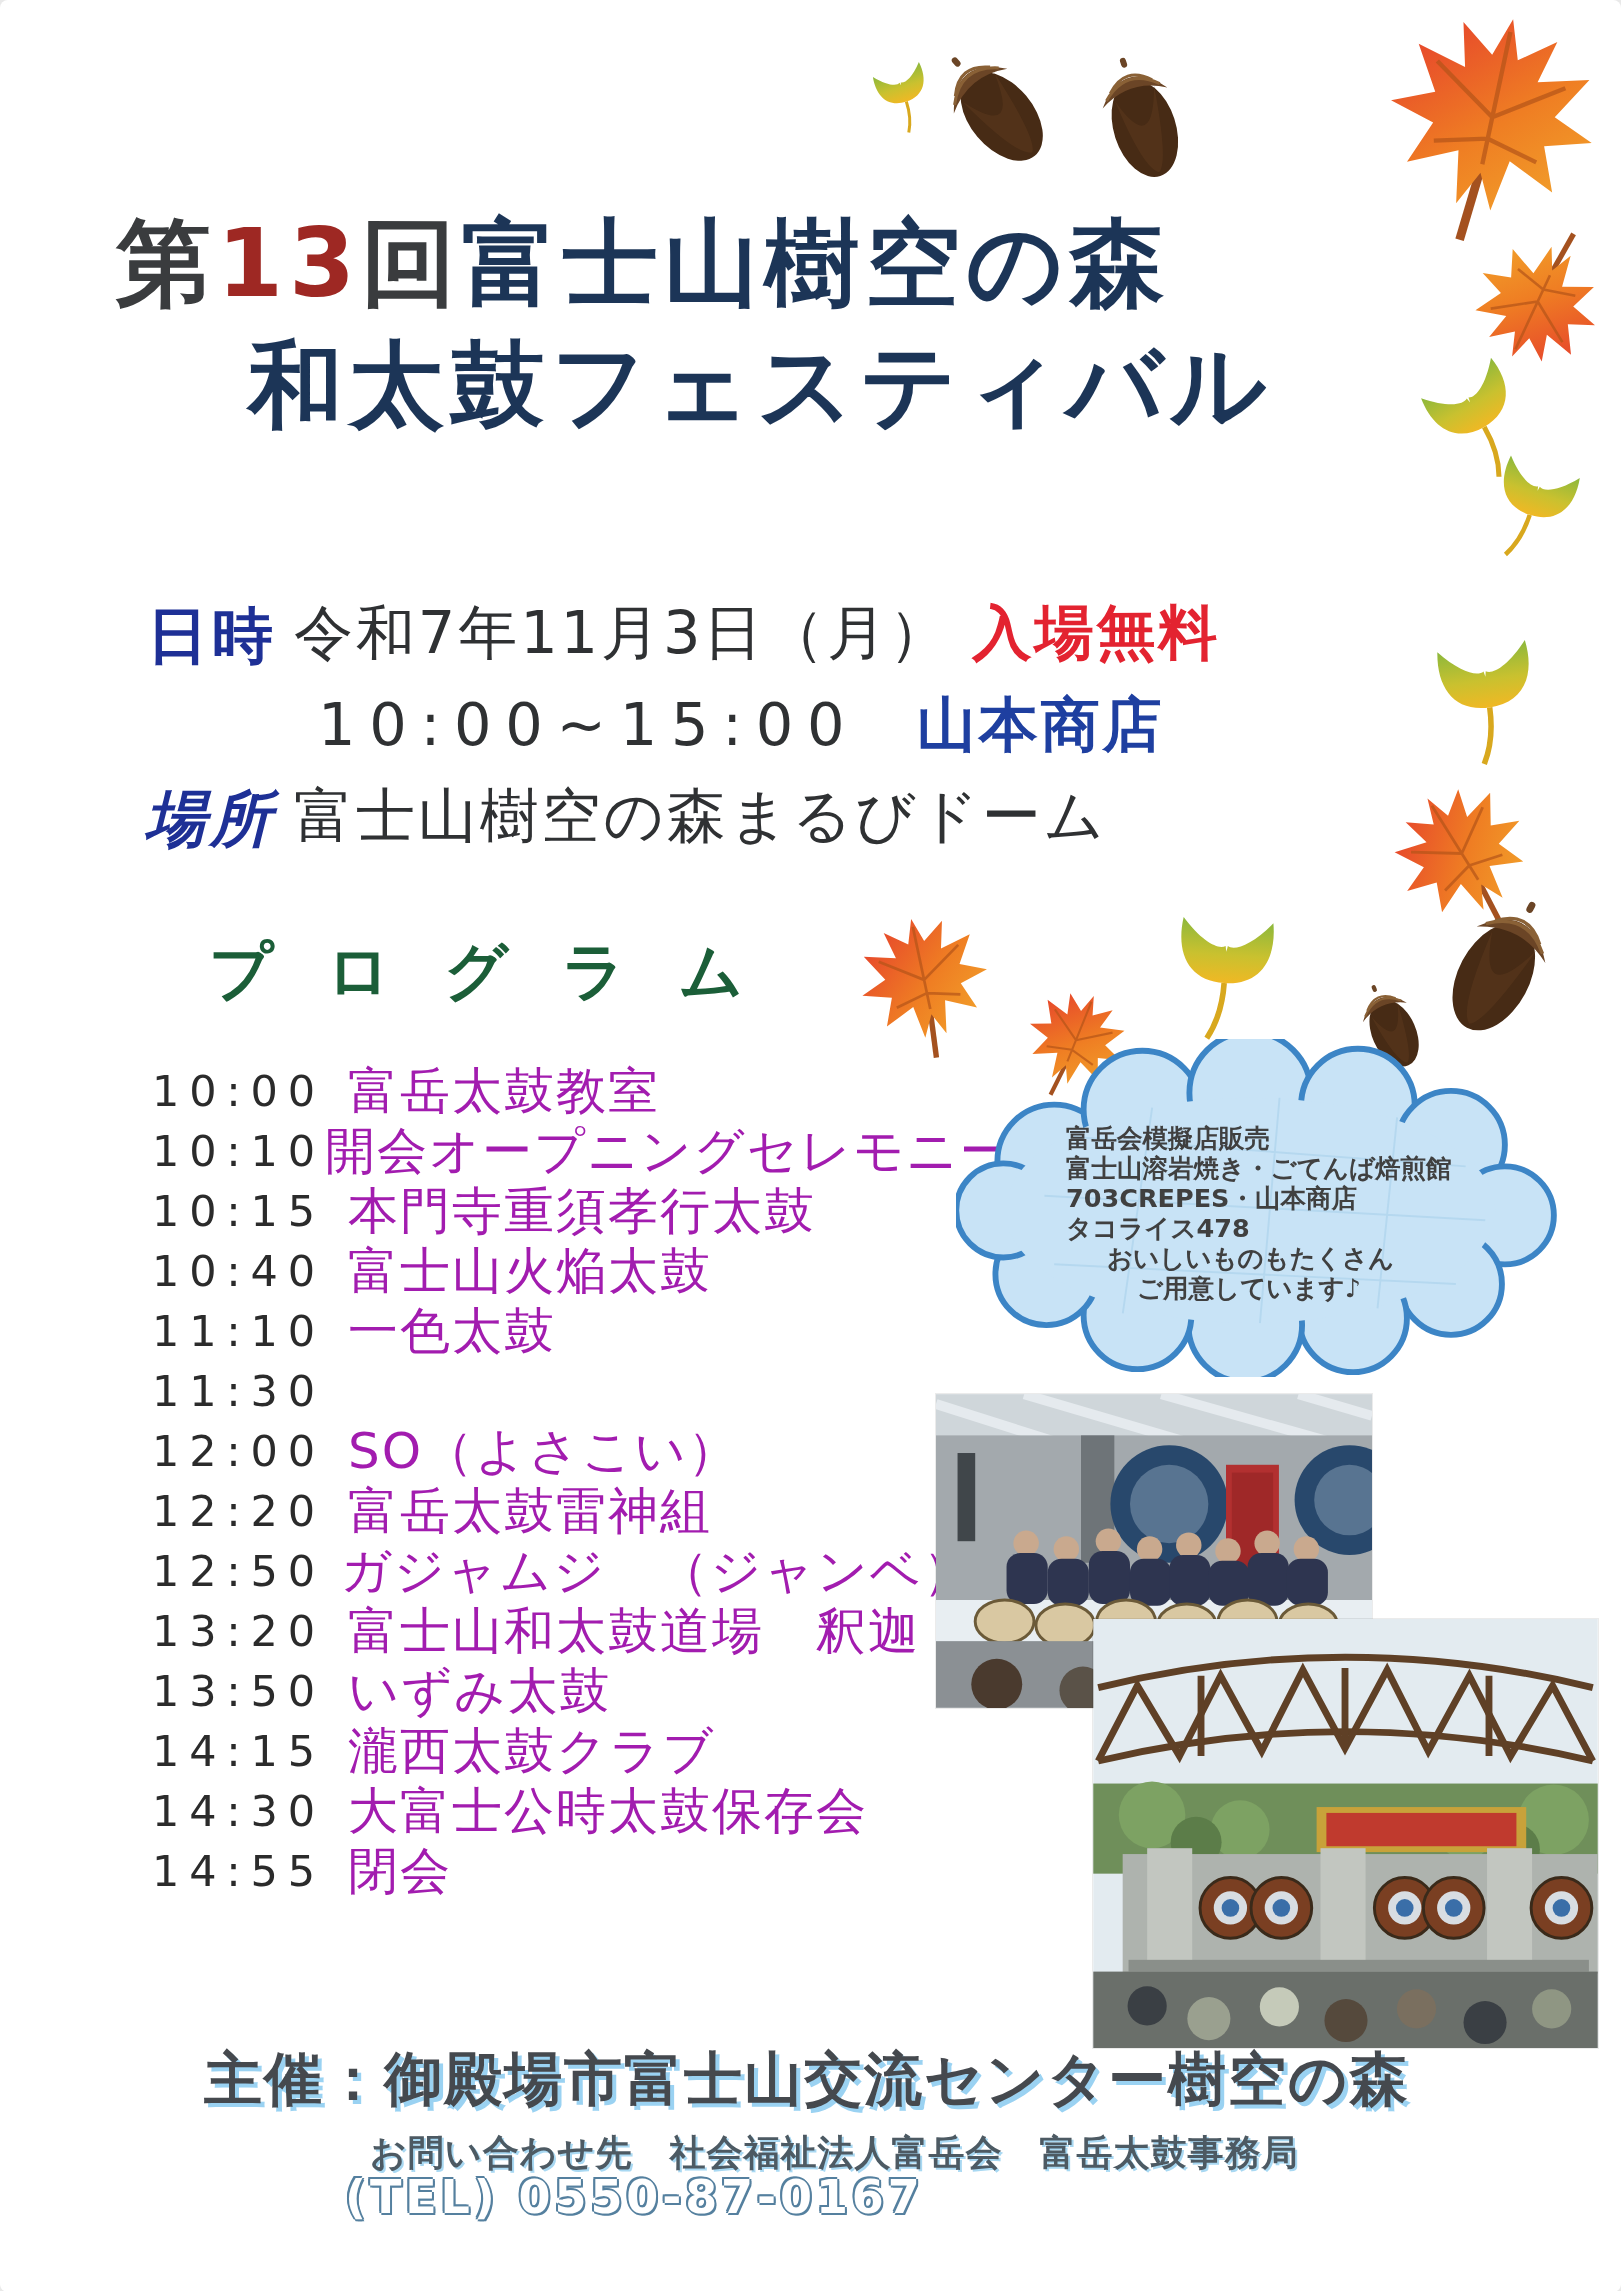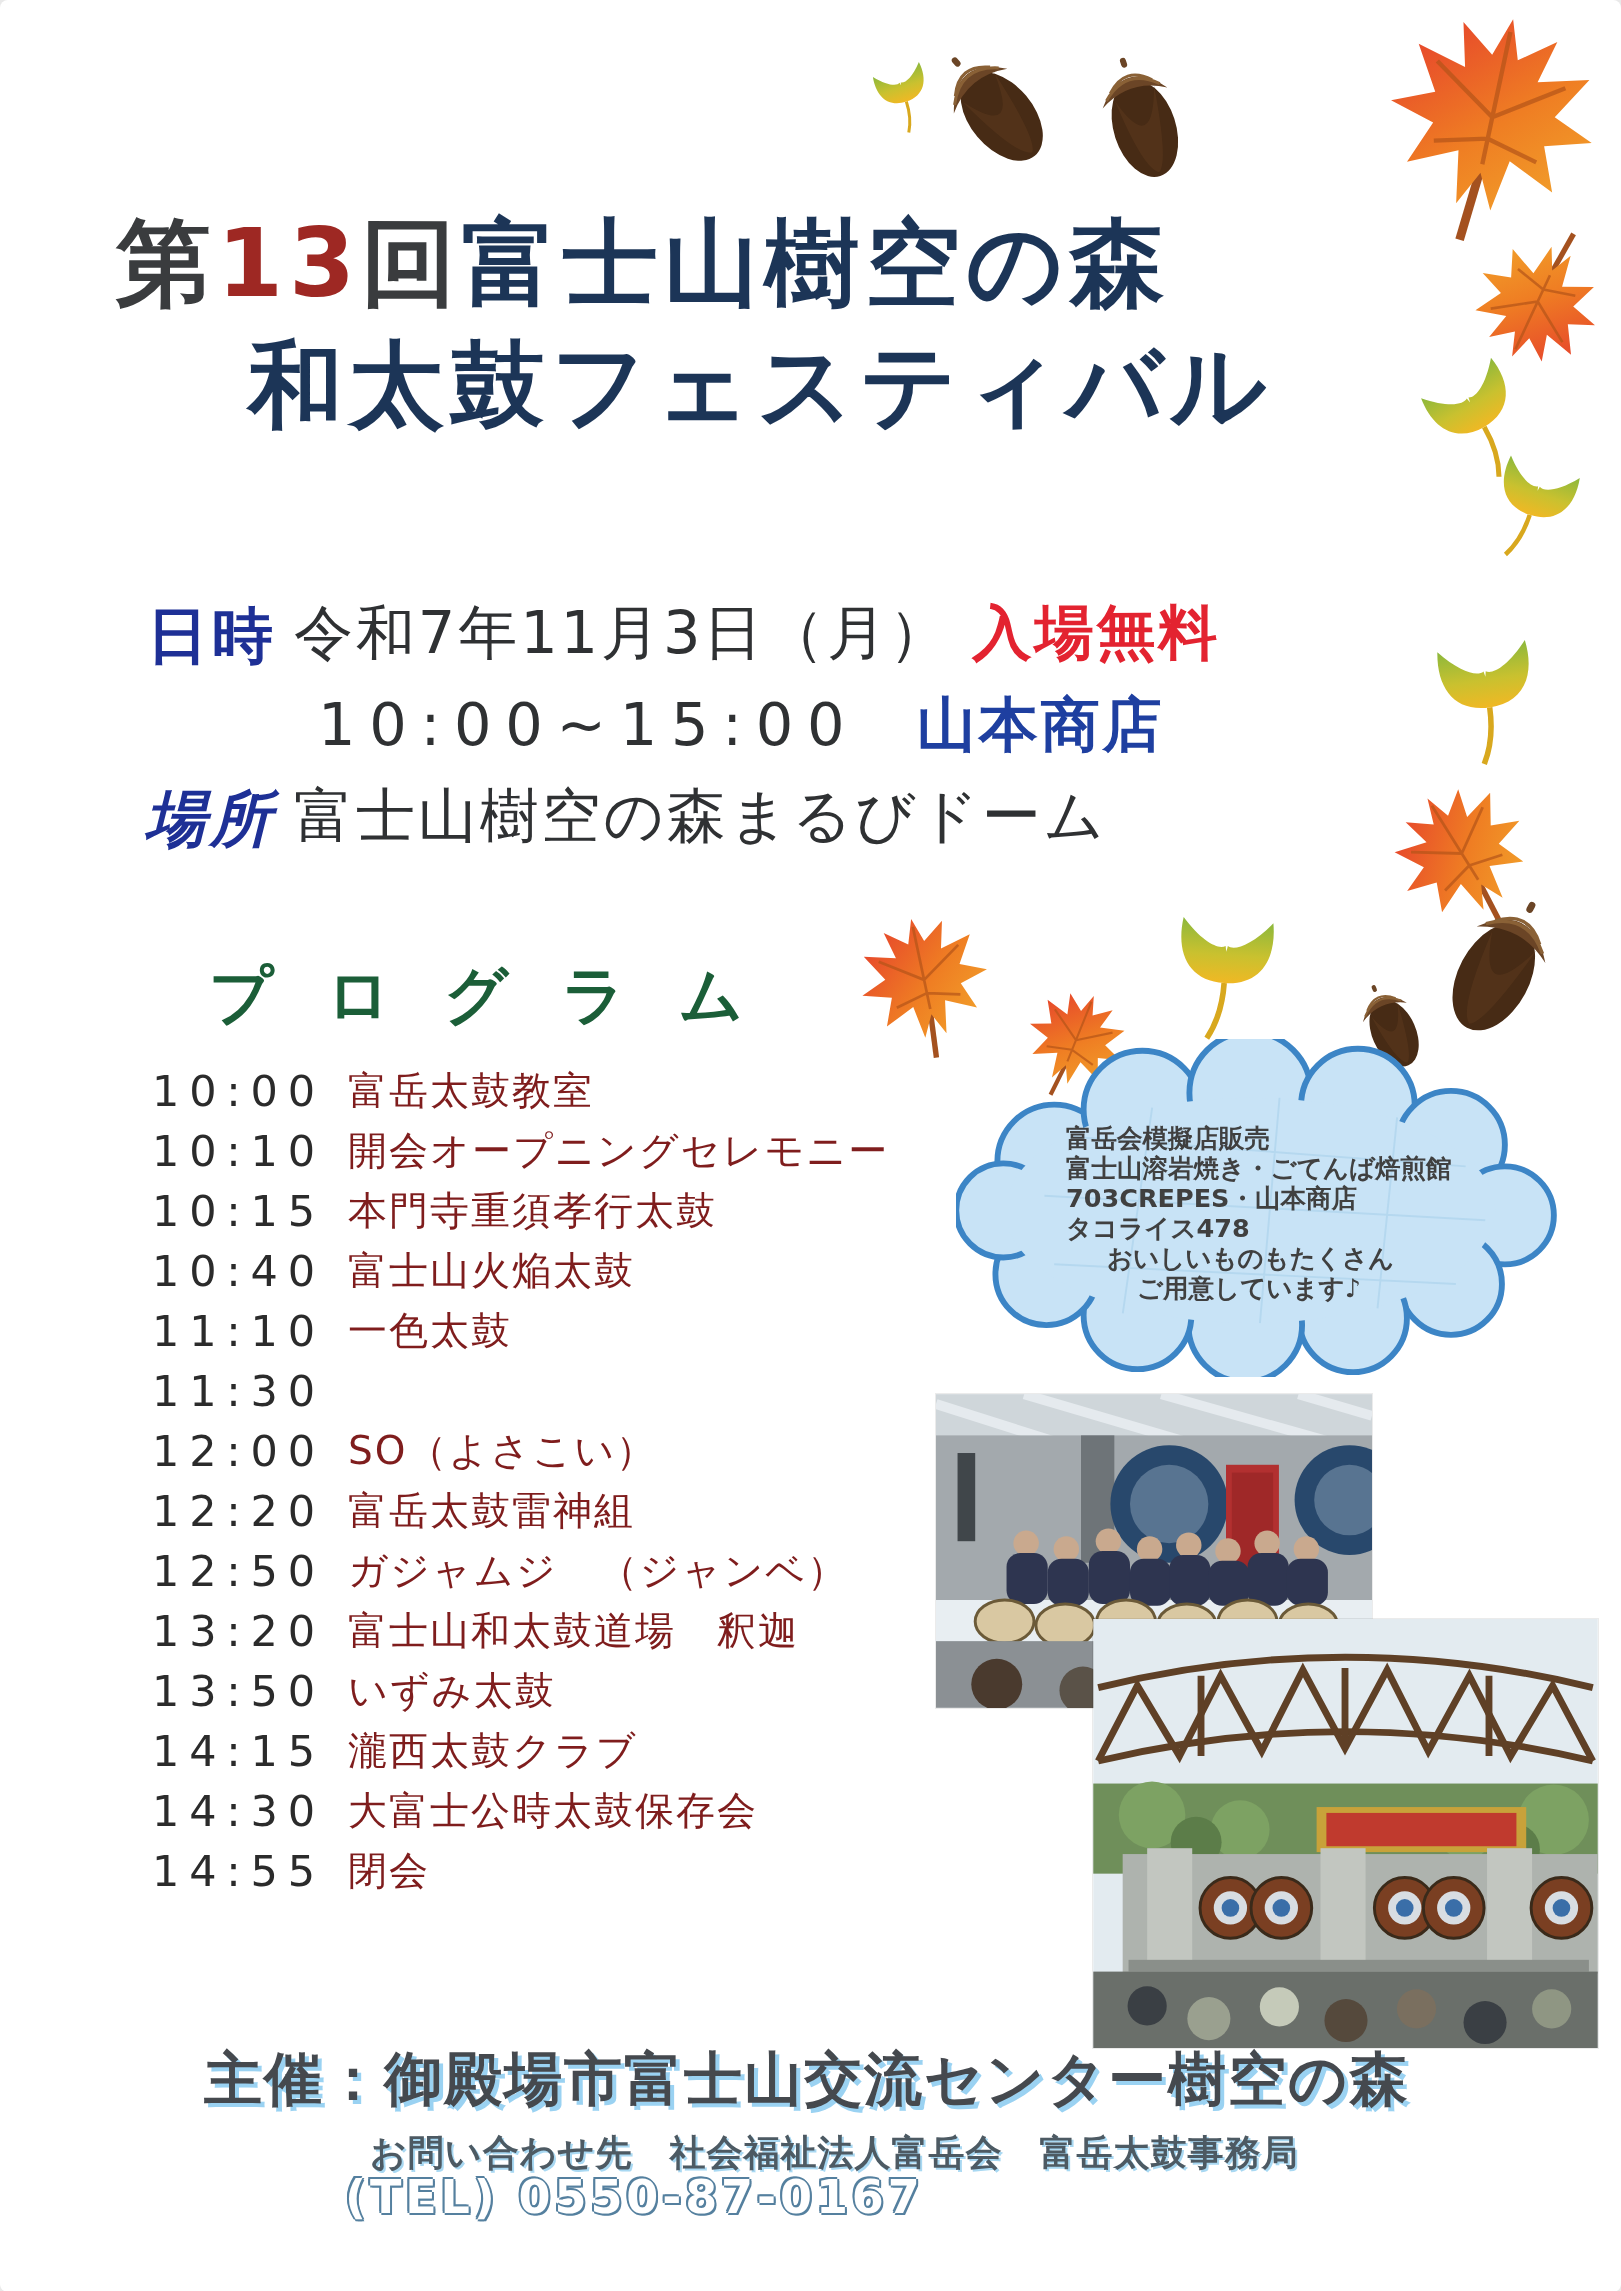--- a/index.html
+++ b/index.html
@@ -16,25 +16,25 @@
   .t-gray{color:#3a3c3e;}
   .t-red{color:#9e2823;}
   .t-navy{color:#1c3557;}
   
   .info-label{font-size:61px;font-weight:bold;color:#1e3096;letter-spacing:3.9px;}
   .info-text{font-size:59px;color:#2f3133;font-weight:500;letter-spacing:2.9px;white-space:nowrap;}
   .free{color:#e32330;font-weight:bold;}
   .rain{color:#1e3fa0;font-weight:bold;}
   .time-range{letter-spacing:13.7px;margin-left:24px;}
   
-  .program-heading{left:209px;top:929px;font-size:63px;font-weight:bold;color:#1b5e38;letter-spacing:53px;white-space:nowrap;margin-top:24px;}
+  .program-heading{left:209px;top:929px;font-size:63px;font-weight:bold;color:#1b5e38;letter-spacing:53px;white-space:nowrap;}
   .program-list{left:152px;top:1061px;width:823px;}
   .program-row{display:flex;height:60px;align-items:center;white-space:nowrap;}
   .program-time{width:196px;font-size:43px;color:#2b2b2b;letter-spacing:9.8px;}
-  .program-title{font-size:39px;color:#7f1d1d;letter-spacing:2px;}
+  .program-title{font-size:50px;color:#a21caf;letter-spacing:2px;}
   
   .cloud-wrap{left:956px;top:1039px;width:603px;height:338px;}
   .cloud-text{position:absolute;left:110px;top:84px;width:421px;}
   .cloud-line{font-size:25.5px;line-height:30px;font-weight:bold;color:#404040;white-space:nowrap;}
   .cl-ind1{padding-left:41px;}
   .cl-ind2{padding-left:71px;}
   
   .organizer{left:204px;top:2041px;font-size:58px;font-weight:bold;color:#45494e;
     text-shadow:3.9px 3.9px 0 #9ad2f2;letter-spacing:2px;white-space:nowrap;}
   .contact{left:370px;top:2129px;font-size:36px;font-weight:bold;color:#4d5a63;

